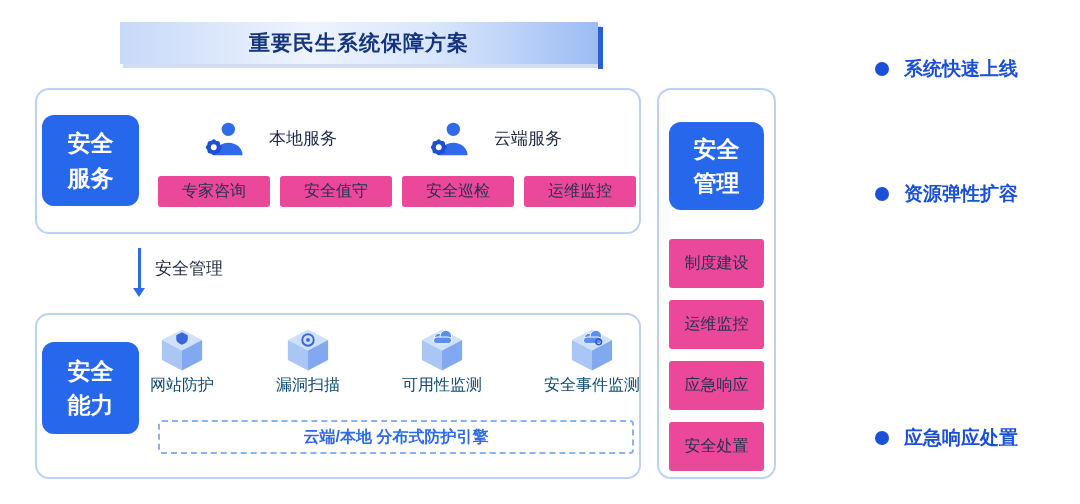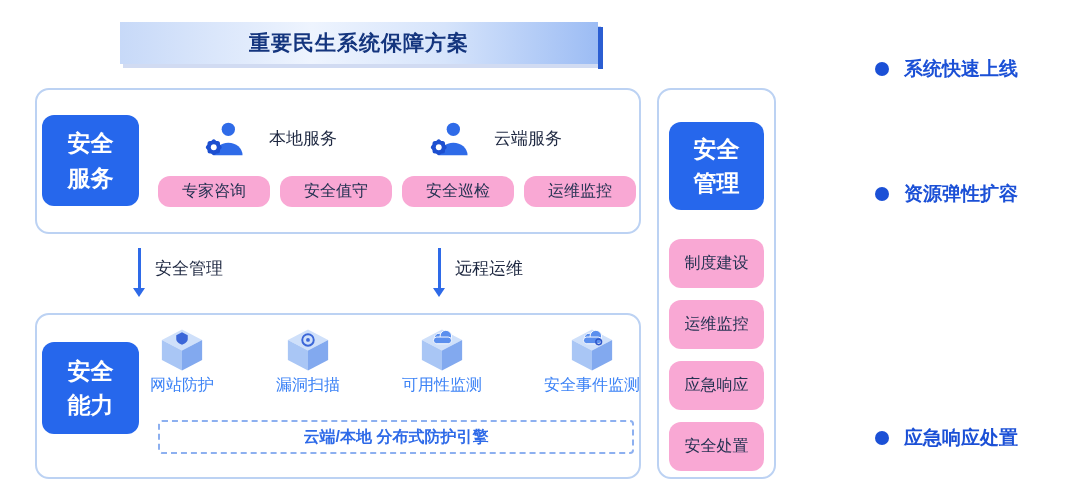--- a/index.html
+++ b/index.html
@@ -66,25 +66,25 @@
   .service-item {
     position: absolute;
     display: flex; align-items: center; gap: 24px;
   }
   .service-local { left: 205px; top: 120px; }
   .service-cloud { left: 430px; top: 120px; }
   .service-label { font-size: 17px; color: #1d2740; }
 
   
   .tag {
-    background: #f9a8d4;
+    background: #ec4899;
     color: #243252;
     font-size: 16px;
     display: flex; align-items: center; justify-content: center;
-    border-radius: 12px;
+    border-radius: 3px;
   }
   .tag-row {
     position: absolute;
     left: 158px; top: 176px; width: 478px; height: 31px;
     display: flex; gap: 10px;
   }
   .tag-row .tag { flex: 1; }
 
   
   .arrow-group {
@@ -105,21 +105,21 @@
 
   
   .capability-row {
     position: absolute;
     left: 150px; top: 327px; width: 490px; height: 92px;
     display: flex; justify-content: space-between; align-items: flex-start;
   }
   .capability-item {
     display: flex; flex-direction: column; align-items: center; gap: 3px;
   }
-  .cap-label { font-size: 16px; color: #3b82f6; white-space: nowrap; }
+  .cap-label { font-size: 16px; color: #0c4a6e; white-space: nowrap; }
 
   
   .engine-box {
     position: absolute;
     left: 158px; top: 420px; width: 476px; height: 34px;
     border: 2px dashed #8db0f0;
     border-radius: 4px;
     display: flex; align-items: center; justify-content: center;
     color: #2e6ae8; font-weight: bold; font-size: 16px;
   }
@@ -201,27 +201,20 @@
   </div>
 
   <div class="arrow-group arrow-1">
     <div class="arrow">
       <div class="arrow-line"></div>
       <div class="arrow-head"></div>
     </div>
     <span class="arrow-label">安全管理</span>
   </div>
 
-  <div class="arrow-group arrow-2">
-    <div class="arrow">
-      <div class="arrow-line"></div>
-      <div class="arrow-head"></div>
-    </div>
-    <span class="arrow-label">远程运维</span>
-  </div>
 
   <div class="panel bottom-panel"></div>
 
   <div class="blue-btn btn-capability">
     <span class="wrap2">安全能力</span>
   </div>
 
   <div class="capability-row">
 
     <div class="capability-item">

